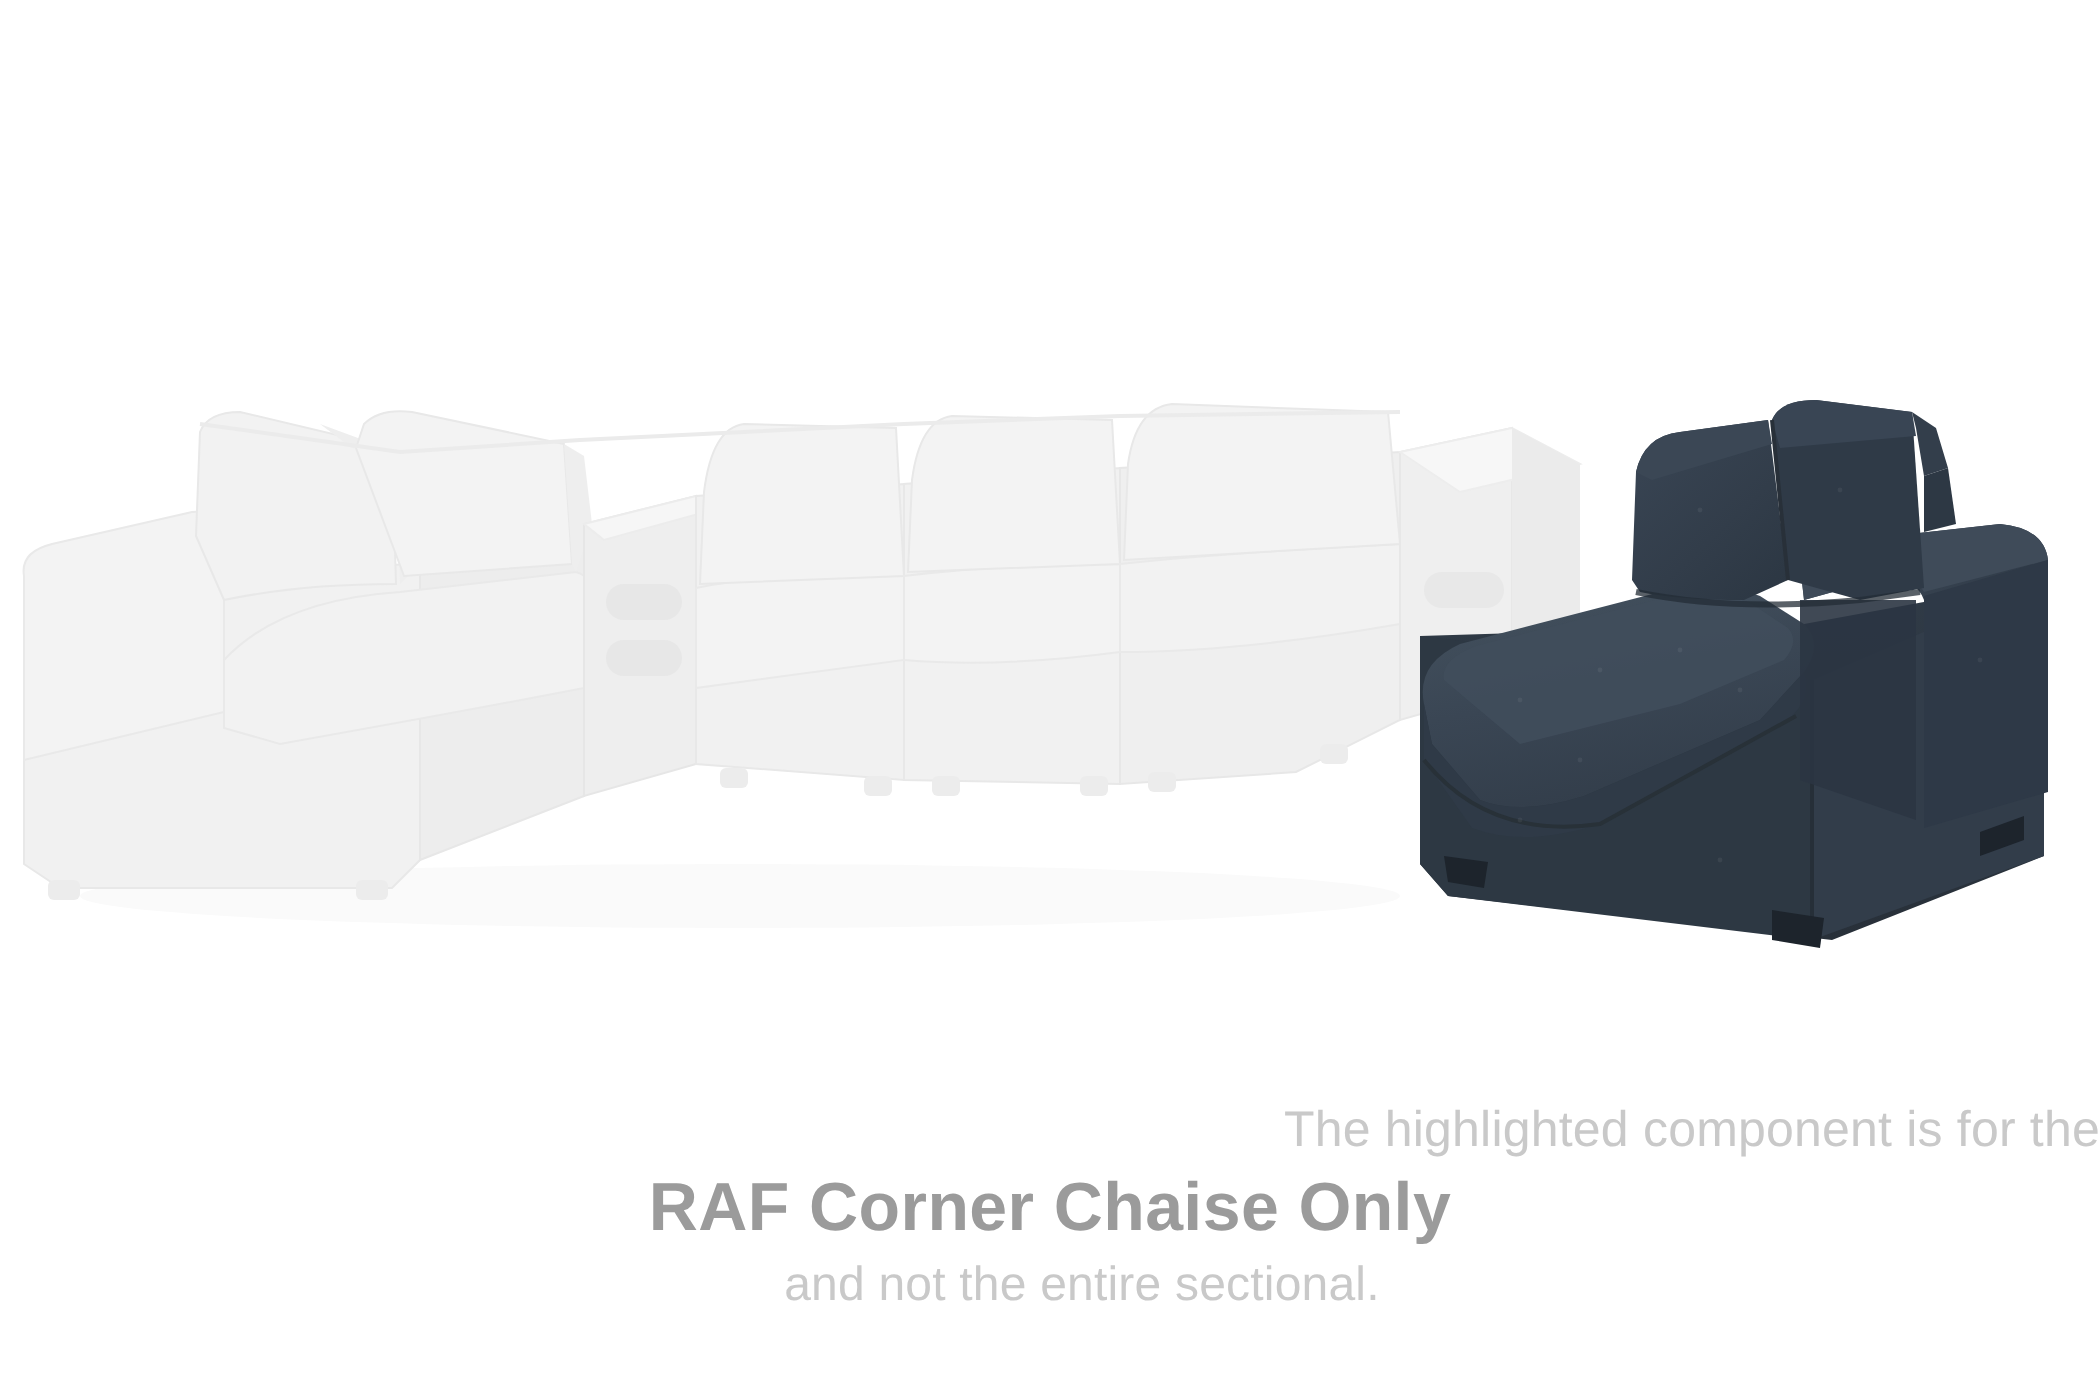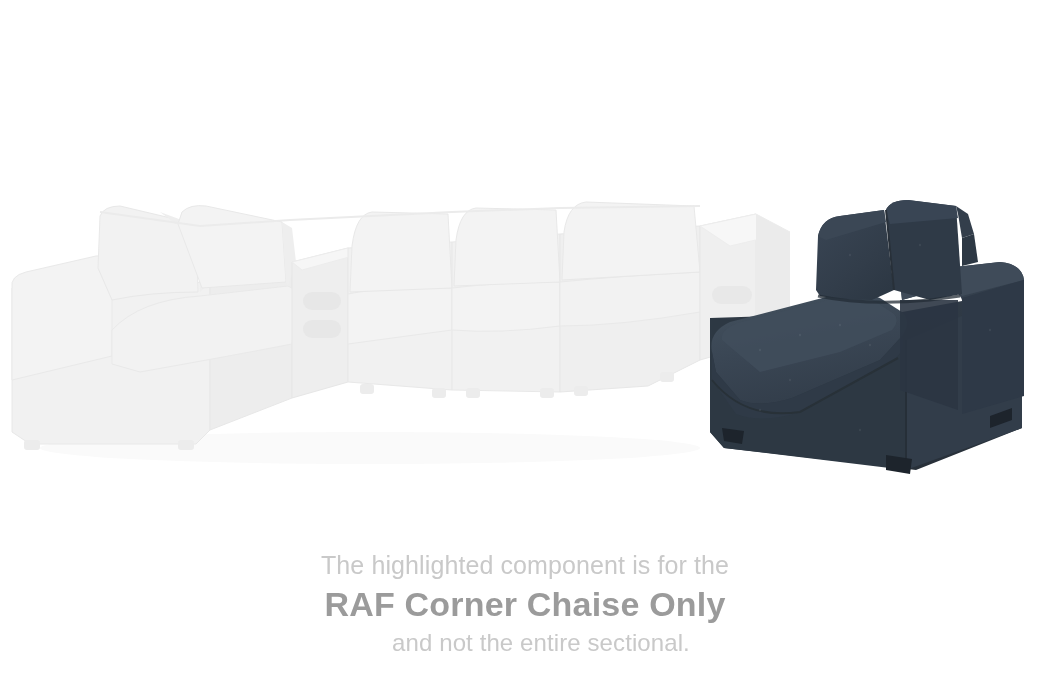--- a/index.html
+++ b/index.html
@@ -35,20 +35,21 @@
   .caption-line {
     display: block;
     white-space: nowrap;
   }
   #caption-line-1 {
     font-size: 25px;
     font-weight: 400;
     color: #c9c9c9;
     line-height: 34px;
     letter-spacing: 0.1px;
+    text-align: right;
   }
   #caption-line-2 {
     font-size: 34px;
     font-weight: 700;
     color: #9b9b9b;
     line-height: 44px;
     letter-spacing: 0.2px;
   }
   #caption-line-3 {
     font-size: 24px;

